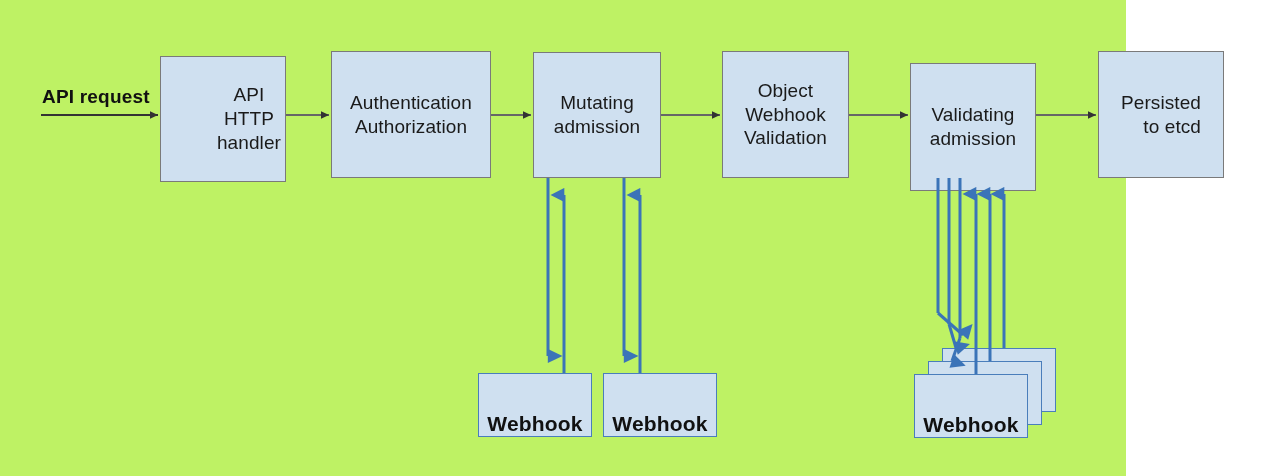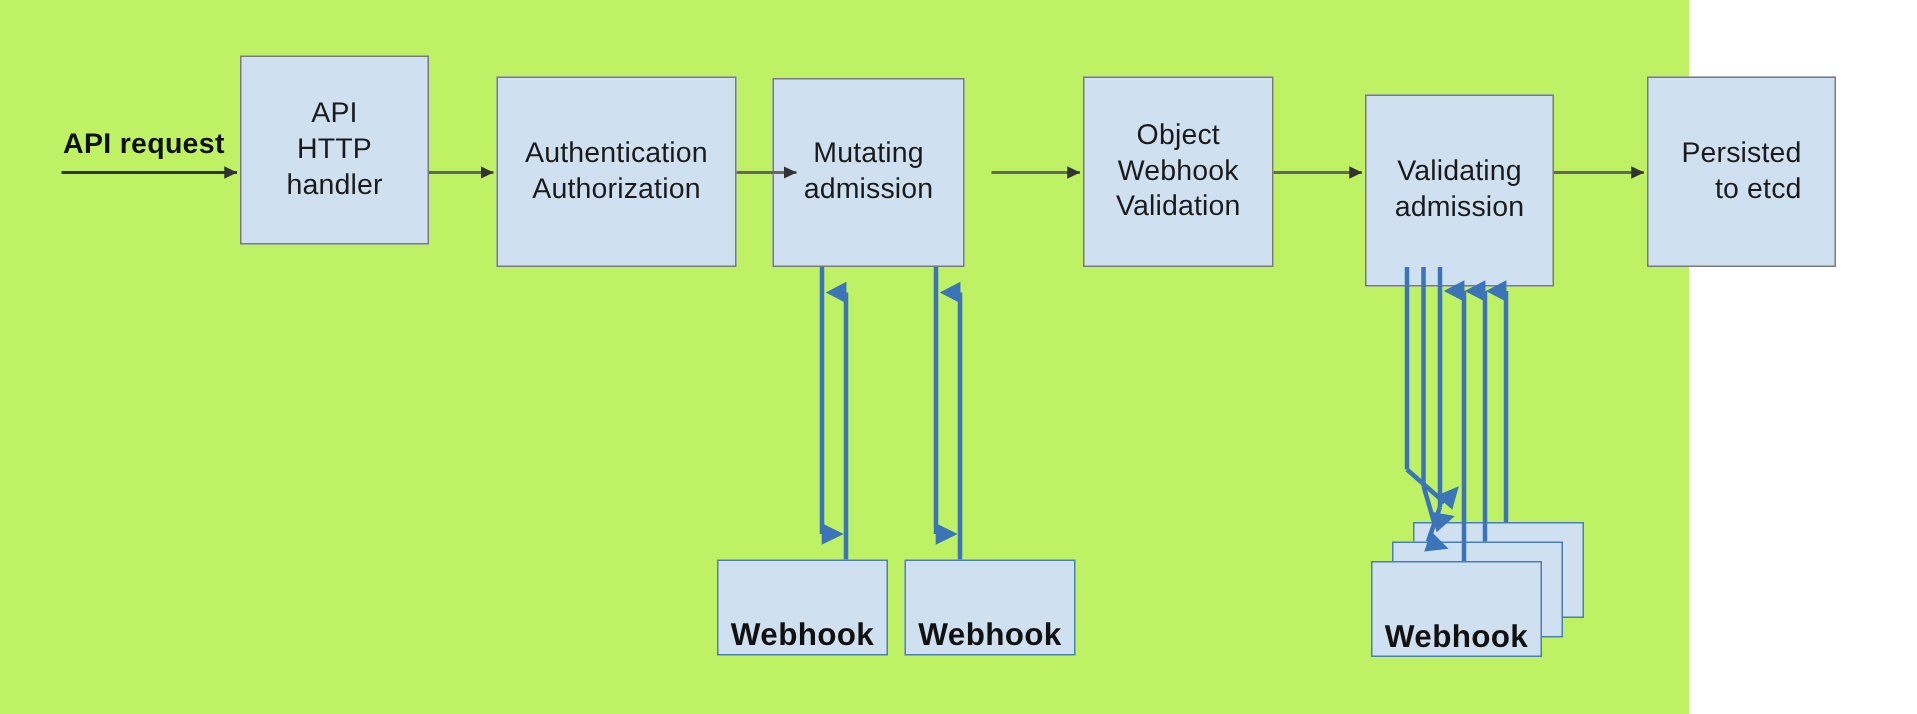--- a/index.html
+++ b/index.html
@@ -74,32 +74,32 @@
     white-space: nowrap;
   }
 </style>
 </head>
 <body>
 
 <div id="canvas">
 
   <div class="api-req-label" style="left:42px; top:86px;">API request</div>
 
-  <div class="node" style="left:160px; top:37px; width:126px; height:126px;">
+  <div class="node" style="left:160px; top:56px; width:126px; height:126px;justify-content:flex-end;">
     <span class="lbl">API
 HTTP
 handler</span>
   </div>
 
   <div class="node" style="left:331px; top:51px; width:160px; height:127px;text-align:center;">
     <span class="lbl">Authentication
 Authorization</span>
   </div>
 
-  <div class="node" style="left:515px; top:52px; width:128px; height:126px;">
+  <div class="node" style="left:533px; top:52px; width:128px; height:126px;">
     <span class="lbl">Mutating
 admission</span>
   </div>
 
   <div class="node" style="left:722px; top:51px; width:127px; height:127px;">
     <span class="lbl">Object
 Webhook
 Validation</span>
   </div>
 

